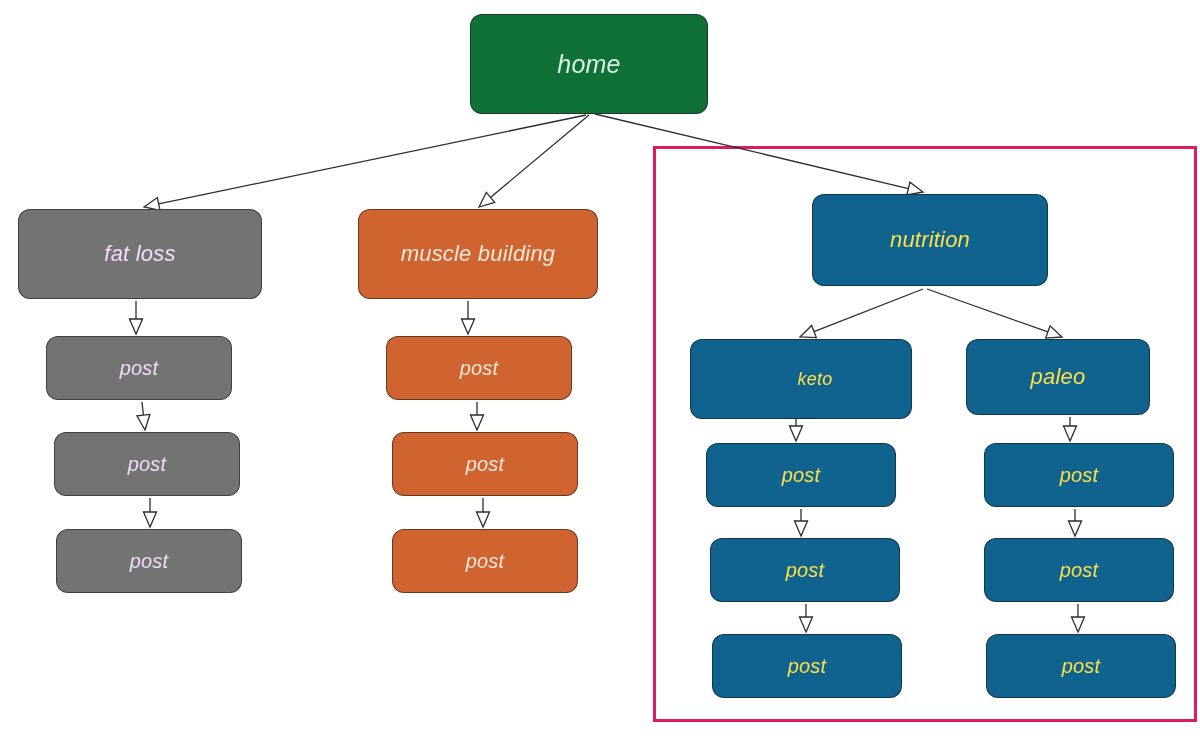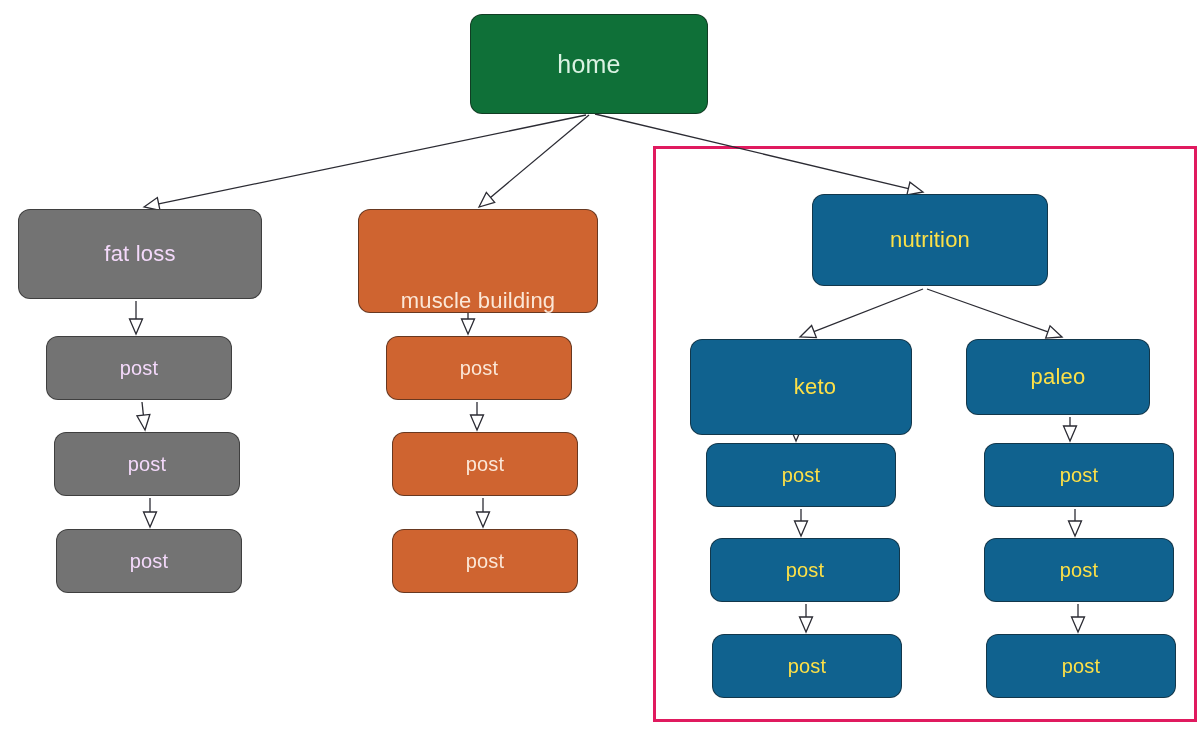--- a/index.html
+++ b/index.html
@@ -36,20 +36,21 @@
     display: flex;
     align-items: center;
     justify-content: center;
     border-radius: 12px;
     border: 1.5px solid rgba(20,20,20,0.55);
     color: #ffffff;
     font-weight: 400;
     letter-spacing: 0.2px;
     white-space: nowrap;
     text-align: center;
+    font-style: italic;
   }
   .node .node-label {
     display: block;
     line-height: 1;
   }
   
   .node::before {
     content: "";
     position: absolute;
     left: -9px;
@@ -159,21 +160,21 @@
       </g>
     </svg>
 
   <div id="node-layer">
       <div class="node green" style="left: 470px; top: 14px; width: 238px; height: 100px; font-size: 25px;">
         <span class="node-label node-inner">home</span>
       </div>
       <div class="node purple" style="left: 18px; top: 209px; width: 244px; height: 90px; font-size: 22px;">
         <span class="node-label node-inner">fat loss</span>
       </div>
-      <div class="node orange" style="left: 358px; top: 209px; width: 240px; height: 104px; font-size: 22px; align-items: flex-end;">
+      <div class="node orange" style="left: 358px; top: 209px; width: 240px; height: 90px; font-size: 22px;">
         <span class="node-label node-inner">muscle building</span>
       </div>
       <div class="node blue" style="left: 812px; top: 194px; width: 236px; height: 92px; font-size: 22px;">
         <span class="node-label node-inner">nutrition</span>
       </div>
       <div class="node purple" style="left: 46px; top: 336px; width: 186px; height: 64px; font-size: 20px;">
         <span class="node-label node-inner">post</span>
       </div>
       <div class="node purple" style="left: 54px; top: 432px; width: 186px; height: 64px; font-size: 20px;">
         <span class="node-label node-inner">post</span>
@@ -183,21 +184,21 @@
       </div>
       <div class="node orange" style="left: 386px; top: 336px; width: 186px; height: 64px; font-size: 20px;">
         <span class="node-label node-inner">post</span>
       </div>
       <div class="node orange" style="left: 392px; top: 432px; width: 186px; height: 64px; font-size: 20px;">
         <span class="node-label node-inner">post</span>
       </div>
       <div class="node orange" style="left: 392px; top: 529px; width: 186px; height: 64px; font-size: 20px;">
         <span class="node-label node-inner">post</span>
       </div>
-      <div class="node blue" style="left: 690px; top: 339px; width: 222px; height: 96px; font-size: 22px; padding-left: 28px;">
+      <div class="node blue" style="left: 690px; top: 339px; width: 222px; height: 80px; font-size: 18px; padding-left: 28px;">
         <span class="node-label node-inner">keto</span>
       </div>
       <div class="node blue" style="left: 966px; top: 339px; width: 184px; height: 76px; font-size: 22px;">
         <span class="node-label node-inner">paleo</span>
       </div>
       <div class="node blue" style="left: 706px; top: 443px; width: 190px; height: 64px; font-size: 20px;">
         <span class="node-label node-inner">post</span>
       </div>
       <div class="node blue" style="left: 710px; top: 538px; width: 190px; height: 64px; font-size: 20px;">
         <span class="node-label node-inner">post</span>

